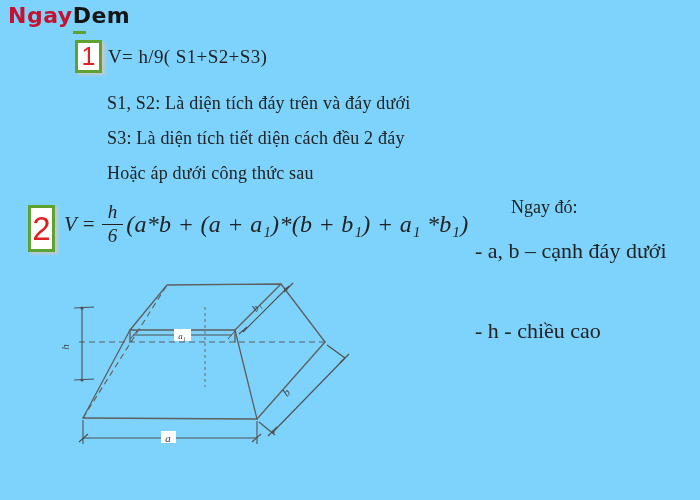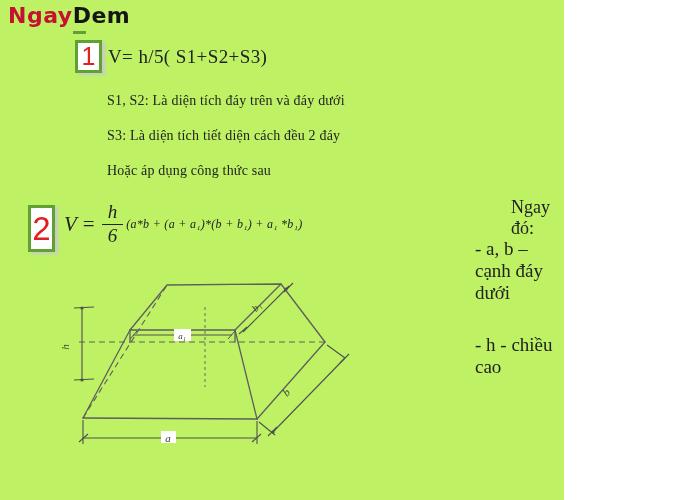--- a/index.html
+++ b/index.html
@@ -1,70 +1,70 @@
 <!DOCTYPE html>
 <html><head>
 <meta charset="utf-8">
 <style>
   html,body{margin:0;padding:0;background:#fff;}
-  .page{position:relative;width:564px;height:500px;background:#bef264;overflow:hidden;
+  .page{position:relative;width:700px;height:500px;background:#7dd3fc;overflow:hidden;
         font-family:"Liberation Serif","DejaVu Serif",serif;color:#222;text-decoration:underline;}
 
   
   .logo{position:absolute;left:8px;top:3px;font-family:"DejaVu Sans",sans-serif;
         font-weight:bold;font-size:22px;letter-spacing:.5px;}
   .logo .red{color:#c41230;}
   .logo .blk{color:#151515;}
   .green-dash{position:absolute;left:73px;top:31px;width:13px;height:3px;background:#5ea332;}
 
   
   .badge{position:absolute;background:#fff;border:3px solid #5ea332;color:#df2020;
          font-family:"Liberation Sans","DejaVu Sans",sans-serif;display:flex;align-items:center;
          justify-content:center;box-shadow:3px 2px 3px #c9c9c9;line-height:1;}
   .badge1{left:75px;top:40px;width:21px;height:27px;font-size:25px;}
   .badge2{left:28px;top:205px;width:21px;height:41px;font-size:33px;}
 
   
   .formula1{position:absolute;left:108px;top:46px;font-size:19px;letter-spacing:.4px;}
-  .tline{position:absolute;left:107px;font-size:14px;letter-spacing:.2px;}
+  .tline{position:absolute;left:107px;font-size:18px;letter-spacing:.2px;}
   .tl0{top:93px;} .tl1{top:128px;text-align:right;} .tl2{top:163px;}
 
   
   .formula2{position:absolute;left:64px;top:198px;height:52px;display:flex;align-items:center;
             font-style:italic;font-size:21px;}
   .formula2 .eq{margin:0 7px 0 6px;font-style:normal;}
   .frac{display:inline-flex;flex-direction:column;align-items:center;font-size:19px;line-height:1.08;margin-right:3px;}
   .frac .num{border-bottom:1.5px solid #222;padding:0 6px 1px;}
   .frac .den{padding-top:1px;}
-  .formula2 .rhs{font-size:12px;letter-spacing:.3px;white-space:nowrap;}
+  .formula2 .rhs{font-size:24px;letter-spacing:.3px;white-space:nowrap;}
 
   
   .legend-title{position:absolute;left:511px;top:197px;font-size:18px;}
-  .litem{position:absolute;left:475px;font-size:19px;}
-  .li0{top:238px;} .li1{top:280px;} .li2{top:318px;margin-top:16px;}
+  .litem{position:absolute;left:475px;font-size:22px;}
+  .li0{top:238px;} .li1{top:280px;} .li2{top:318px;}
 
   
   .diagram{position:absolute;left:55px;top:262px;}
   .diagram .lbl{font-family:"Liberation Serif","DejaVu Serif",serif;font-style:italic;fill:#3a3a3a;}
 </style>
 </head>
 <body>
 
 <div class="page">
 
   <div class="logo">
     <span class="red">Ngay</span><span class="blk">Dem</span>
   </div>
   <div class="green-dash"></div>
 
   <div class="badge badge1">1</div>
-  <div class="formula1">V= h/5( S1+S2+S3)</div>
+  <div class="formula1">V= h/9( S1+S2+S3)</div>
   <div class="tline tl0">S1, S2: Là diện tích đáy trên và đáy dưới</div>
   <div class="tline tl1">S3: Là diện tích tiết diện cách đều 2 đáy</div>
-  <div class="tline tl2">Hoặc áp dụng công thức sau</div>
+  <div class="tline tl2">Hoặc áp dưới công thức sau</div>
 
   <div class="badge badge2">2</div>
   <div class="formula2">
     <span>V</span>
     <span class="eq">=</span>
     <span class="frac">
       <span class="num">h</span>
       <span class="den">6</span>
     </span>
     <span class="rhs">(a*b + (a + a₁)*(b + b₁) + a₁ *b₁)</span>

